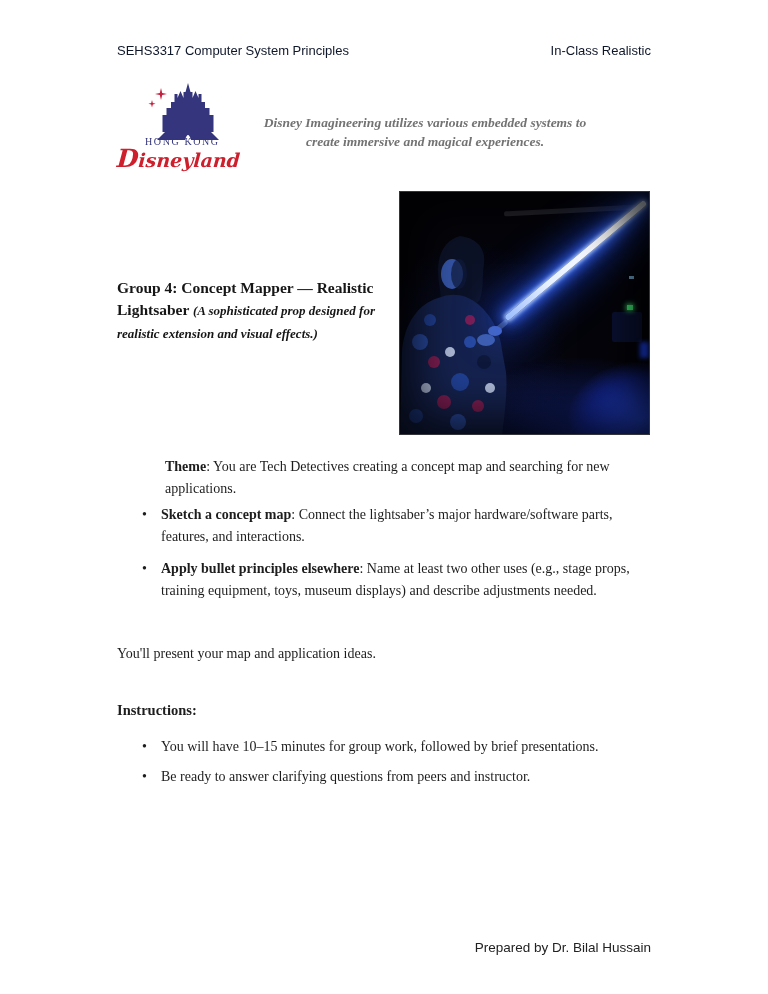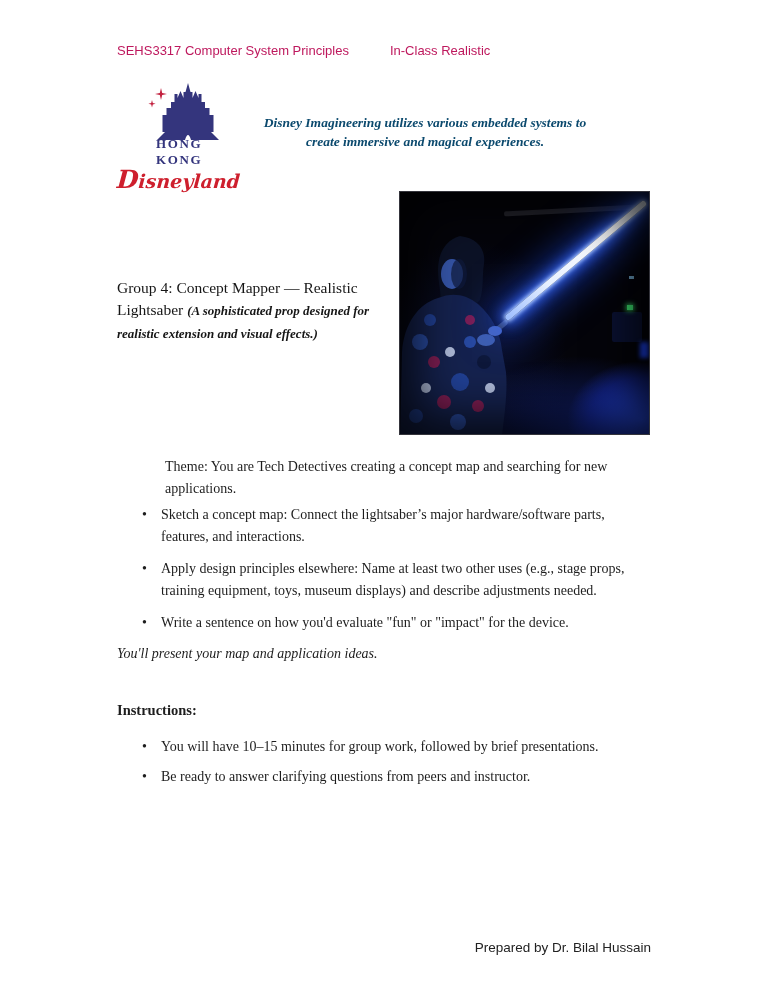--- a/index.html
+++ b/index.html
@@ -2,33 +2,33 @@
 <html><head>
 <meta charset="utf-8">
 <style>
   html,body{margin:0;padding:0;}
   body{
     width:768px;height:994px;position:relative;background:#ffffff;
     font-family:"Liberation Serif",serif;color:#1d1d1d;overflow:hidden;
   }
   
   .header{position:absolute;top:43px;left:117px;width:534px;display:flex;
-    justify-content:flex-start;font-family:"Liberation Sans",sans-serif;
-    font-size:13px;color:#be185d;gap:41px;}
+    justify-content:space-between;font-family:"Liberation Sans",sans-serif;
+    font-size:13px;color:#0f172a;gap:41px;}
   
   .logo{position:absolute;top:82px;left:117px;width:132px;}
   .castle-wrap{margin-left:26px;width:80px;height:58px;}
-  .logo-loc{margin-left:39px;margin-top:-4px;font-family:"Liberation Serif",serif;
-    font-weight:bold;font-size:13px;letter-spacing:1.6px;color:#34357d;}
+  .logo-loc{margin-left:28px;margin-top:-4px;font-family:"Liberation Serif",serif;
+    font-weight:normal;font-size:10px;letter-spacing:1.6px;color:#34357d;}
   .logo-script{margin-top:-3px;font-family:"DejaVu Serif",serif;font-style:italic;
     font-weight:bold;font-size:19px;color:#ce1f2d;letter-spacing:0px;transform:skewX(-4deg);}
   .logo-script::first-letter{font-size:25px;}
   
   .intro{position:absolute;top:114px;left:246px;width:358px;text-align:center;
-    font-weight:bold;font-style:italic;font-size:13.5px;line-height:18.5px;color:#0c4a6e;}
+    font-weight:bold;font-style:italic;font-size:13.5px;line-height:18.5px;color:#737373;}
   
   .group-heading{position:absolute;top:277px;left:117px;width:278px;
     font-size:15.5px;font-weight:bold;line-height:22px;color:#161616;}
   .group-heading .sub{font-style:italic;font-size:13px;}
   
   .photo{position:absolute;top:191px;left:399px;width:251px;height:244px;
     background:#04040a;overflow:hidden;border:1px solid rgba(110,110,120,.45);box-sizing:border-box;}
   .photo .glow-layer{position:absolute;inset:0;
     background:
       radial-gradient(95px 75px at 97% 94%, rgba(42,82,255,.95), rgba(26,52,205,.5) 55%, rgba(0,0,0,0) 78%),
@@ -44,29 +44,29 @@
   .person{position:absolute;left:0;top:0;z-index:2;}
   .hilt{position:absolute;left:84px;top:146px;width:30px;height:5px;transform-origin:left center;
     transform:rotate(-40deg);background:linear-gradient(90deg,#161c2c,#4a5568);z-index:1;border-radius:2px;}
   .blade{position:absolute;left:106px;top:124px;width:182px;height:6px;transform-origin:left center;
     transform:rotate(-40deg);border-radius:3px;z-index:3;
     background:linear-gradient(90deg,#9dbdff,#e7f0ff 30%,#ffffff 75%,#e9f2ff);
     box-shadow:0 0 4px 1px #bcd6ff,0 0 14px 4px #3a6bff,0 0 36px 13px rgba(30,80,255,.55);}
   .vignette{position:absolute;inset:0;z-index:4;box-shadow:inset 0 0 45px 18px rgba(0,0,0,.75);}
   
   .theme{position:absolute;top:456px;left:117px;width:505px;font-size:14px;line-height:21.5px;margin-left:48px;}
-  .b{font-weight:normal;}
+  .b{font-weight:bold;}
   ul.doc-list{list-style:none;margin:1px;padding:0;position:absolute;left:139px;}
   ul.doc-list li{position:relative;padding-left:21px;line-height:21.5px;font-size:14px;}
   ul.doc-list li::before{content:"•";position:absolute;left:2px;top:0;font-size:14px;}
   #theme-list{top:503px;width:514px;}
   #theme-list li{margin-bottom:11px;}
   #instr-list{top:735px;width:514px;}
   #instr-list li{margin-bottom:9px;line-height:21px;}
-  .closing{position:absolute;top:646px;left:117px;font-size:14px;font-style:italic;}
+  .closing{position:absolute;top:646px;left:117px;font-size:14px;}
   .instr-title{position:absolute;top:702px;left:117px;font-size:14.5px;font-weight:bold;}
   .footer{position:absolute;top:932px;left:117px;width:534px;text-align:right;
     font-family:"Liberation Sans",sans-serif;font-size:13.5px;color:#222;margin-top:8px;}
 </style>
 </head>
 <body>
 
 <div>
 
   <div class="header">
@@ -135,22 +135,21 @@
     <div class="blade"></div>
     <div class="vignette"></div>
   </div>
 
   <div class="theme">
     <span class="b">Theme</span><span>: You are Tech Detectives creating a concept map and searching for new applications.</span>
   </div>
 
   <ul class="doc-list" id="theme-list">
     <li><span class="b">Sketch a concept map</span><span>: Connect the lightsaber’s major hardware/software parts, features, and interactions.</span></li>
-    <li><span class="b">Apply design principles elsewhere</span><span>: Name at least two other uses (e.g., stage props, training equipment, toys, museum displays) and describe adjustments needed.</span></li>
-    <li><span class="b"></span><span>Write a sentence on how you'd evaluate "fun" or "impact" for the device.</span></li>
+    <li><span class="b">Apply bullet principles elsewhere</span><span>: Name at least two other uses (e.g., stage props, training equipment, toys, museum displays) and describe adjustments needed.</span></li>
   </ul>
 
   <div class="closing">You'll present your map and application ideas.</div>
 
   <div class="instr-title">Instructions:</div>
 
   <ul class="doc-list" id="instr-list">
     <li>You will have 10–15 minutes for group work, followed by brief presentations.</li>
     <li>Be ready to answer clarifying questions from peers and instructor.</li>
   </ul>

